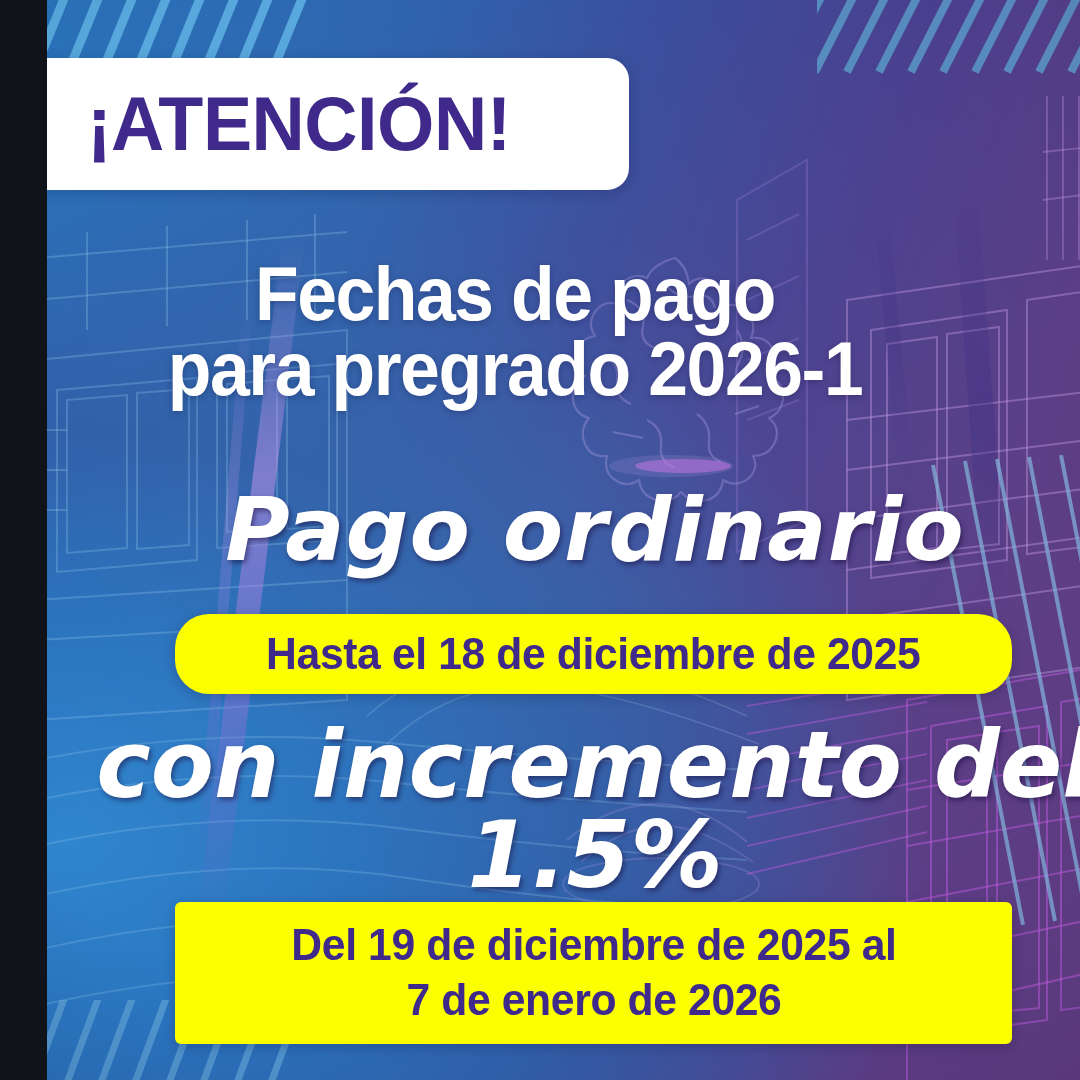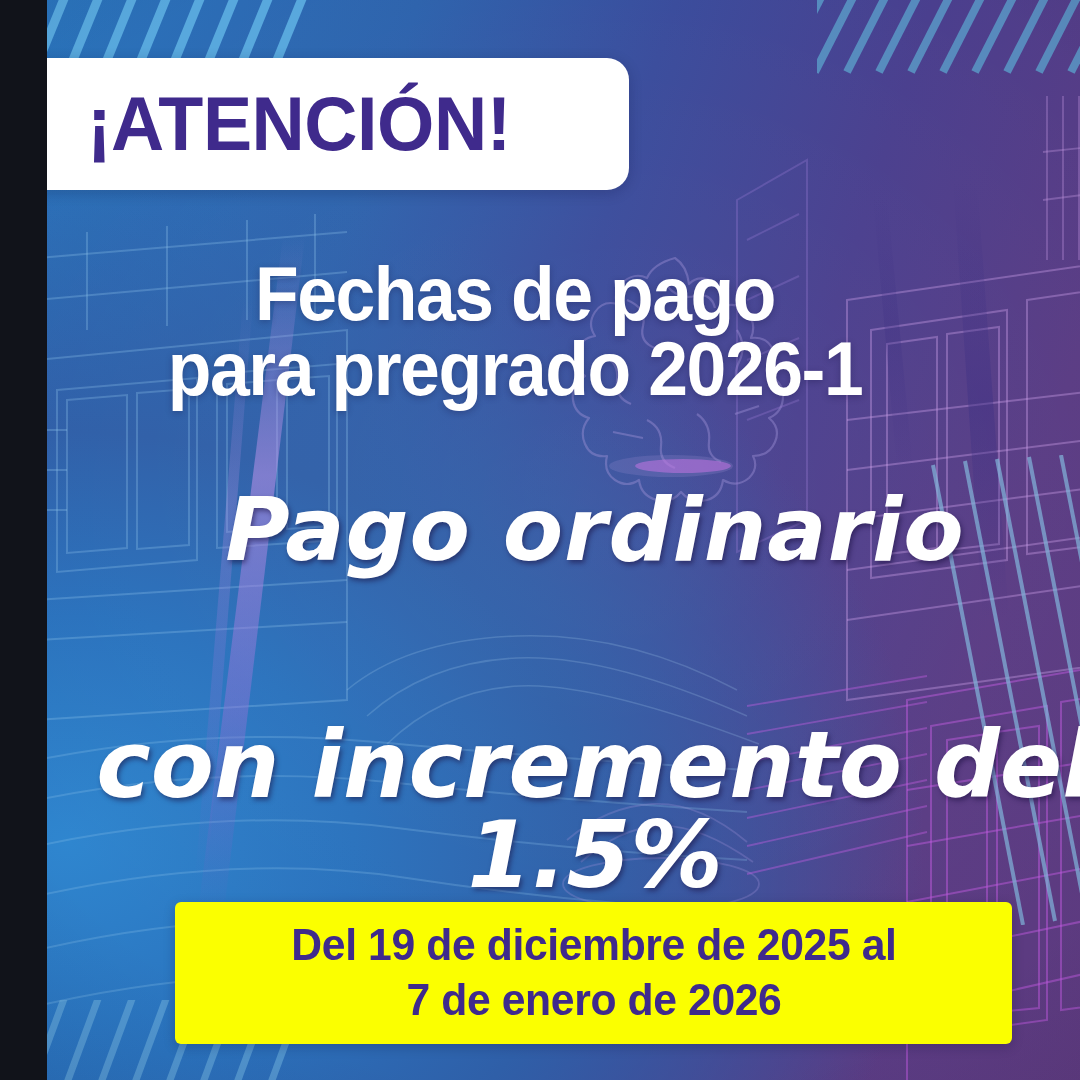--- a/index.html
+++ b/index.html
@@ -357,20 +357,25 @@
     <span class="atencion-text">¡ATENCIÓN!</span>
   </div>
 
   <div class="main-title">
     <span class="tline">Fechas de pago</span>
     <span class="tline">para pregrado 2026-1</span>
   </div>
 
   <div class="script script-ordinario">Pago ordinario</div>
 
+  <div class="badge badge-1">
+    <div class="badge-inner">
+      <span class="bline">Hasta el 18 de diciembre de 2025</span>
+    </div>
+  </div>
 
   <div class="script script-extra">
     <span class="sline l2">con incremento del 1.5%</span>
   </div>
 
   <div class="badge badge-2">
     <div class="badge-inner">
       <span class="bline b1">Del 19 de diciembre de 2025 al</span>
       <span class="bline b2">7 de enero de 2026</span>
     </div>

